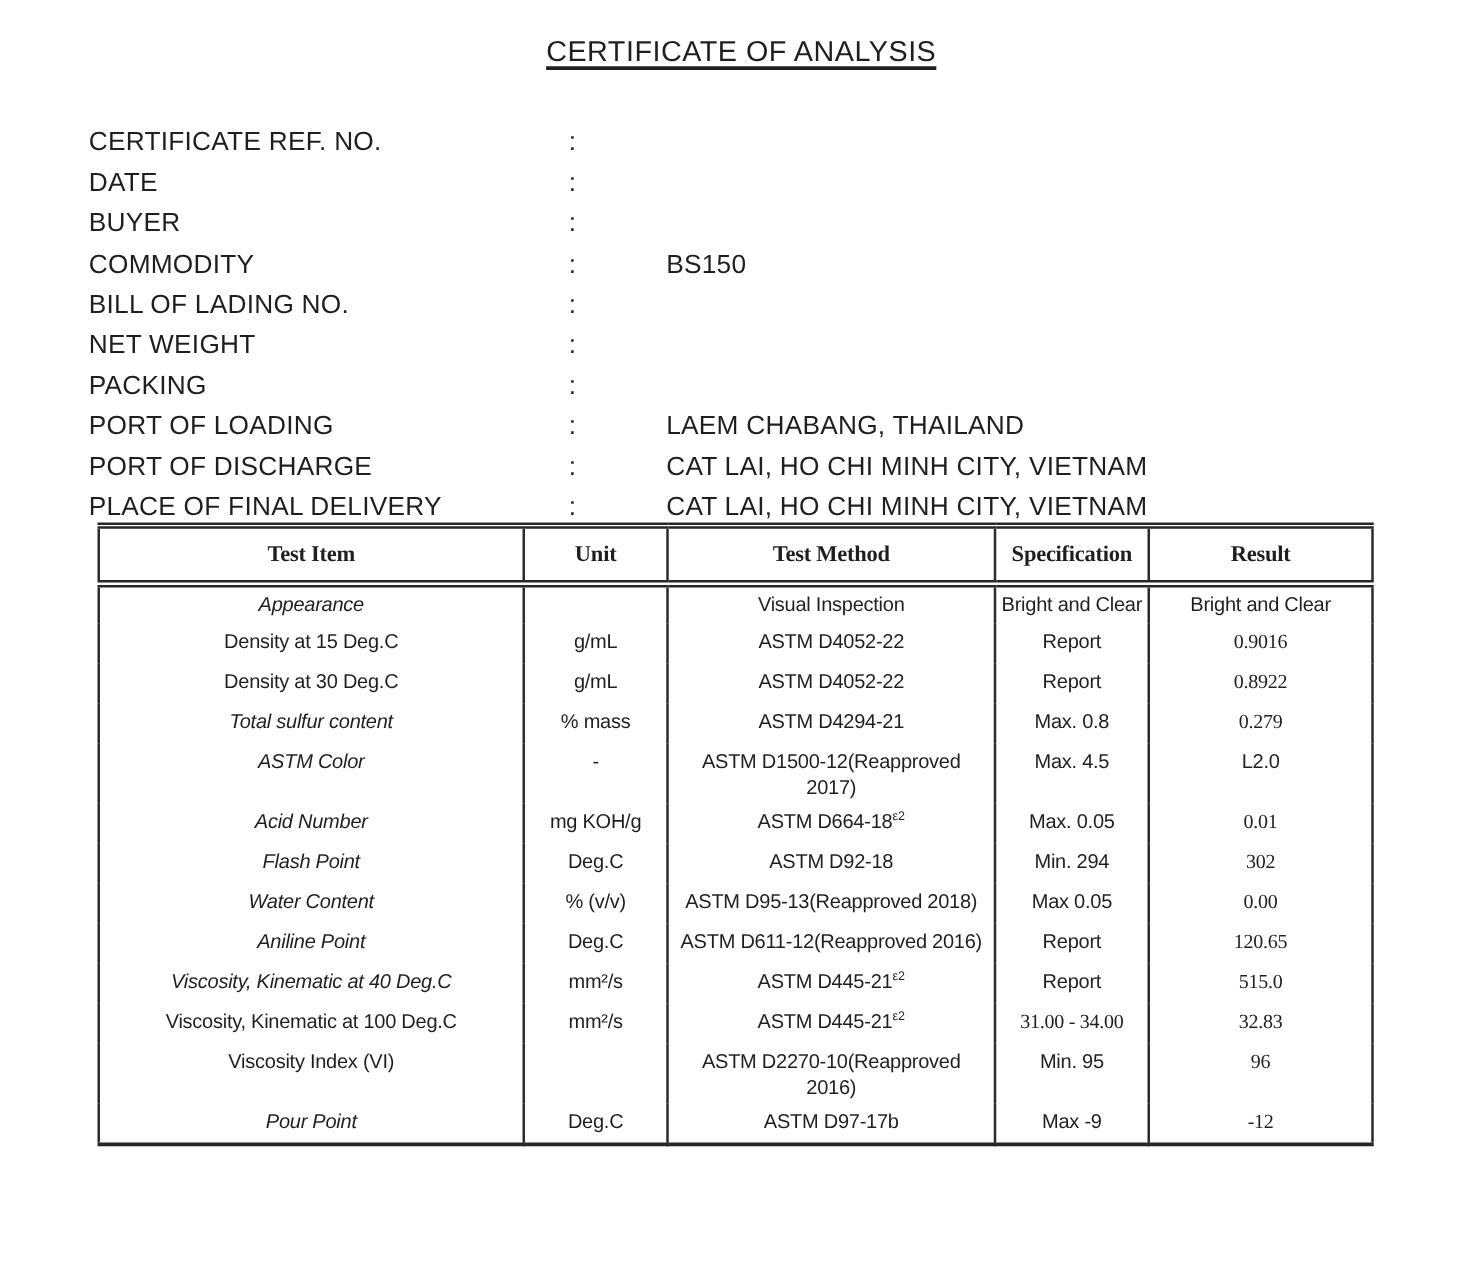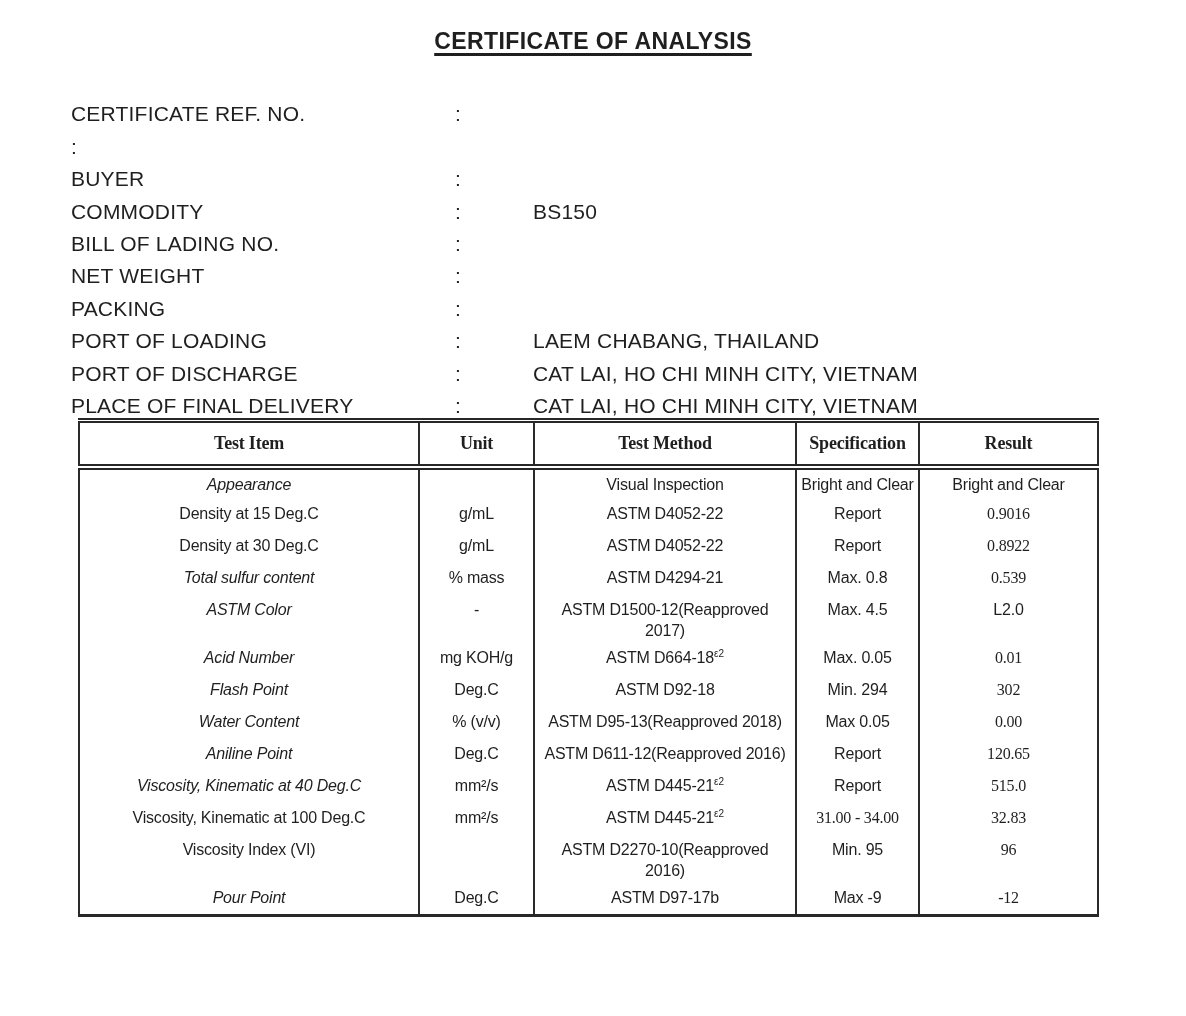--- a/index.html
+++ b/index.html
@@ -6,21 +6,21 @@
   body {
     width:1186px; height:1016px; position:relative;
     background:#ffffff; color:#1f1f1f;
     font-family:"Liberation Sans", sans-serif;
     overflow:hidden;
   }
 
   
   .title {
     position:absolute; top:28px; left:0; width:100%;
-    text-align:center; font-size:23px; font-weight:bold; letter-spacing:.4px;
+    text-align:center; font-size:23px; font-weight:normal; letter-spacing:.4px;
   }
   .title span {
     text-decoration:underline;
     text-decoration-thickness:3px;
     text-underline-offset:4px;
   }
 
   
   .fields { position:absolute; left:71px; top:94px; width:1040px; }
   .frow { display:flex; height:32.4px; align-items:flex-end; font-size:21px; letter-spacing:.2px; line-height:24px; }
@@ -62,20 +62,21 @@
   <span>CERTIFICATE OF ANALYSIS</span>
 </div>
 
 <div class="fields">
   <div class="frow">
     <span class="flabel">CERTIFICATE REF. NO.</span>
     <span class="fcolon">:</span>
     <span class="fvalue"></span>
   </div>
   <div class="frow">
+    <span class="flabel">DATE</span>
     <span class="fcolon">:</span>
     <span class="fvalue"></span>
   </div>
   <div class="frow">
     <span class="flabel">BUYER</span>
     <span class="fcolon">:</span>
     <span class="fvalue"></span>
   </div>
   <div class="frow">
     <span class="flabel">COMMODITY</span>
@@ -160,21 +161,21 @@
         <td>Report</td>
         <td class="num">0.8922</td>
       </tr>
       <tr class="r32">
         <td class="c-item italic">Total sulfur content</td>
         <td>% mass</td>
         <td>
             <div class="m1"><span>ASTM D4294-21</span><span class="sup"></span></div>
           </td>
         <td>Max. 0.8</td>
-        <td class="num">0.539</td>
+        <td class="num">0.279</td>
       </tr>
       <tr class="r48">
         <td class="c-item italic">ASTM Color</td>
         <td>-</td>
         <td>
             <div class="m1"><span>ASTM D1500-12(Reapproved</span><span class="sup"></span></div>
             <div class="m2">2017)</div>
           </td>
         <td>Max. 4.5</td>
         <td>L2.0</td>

